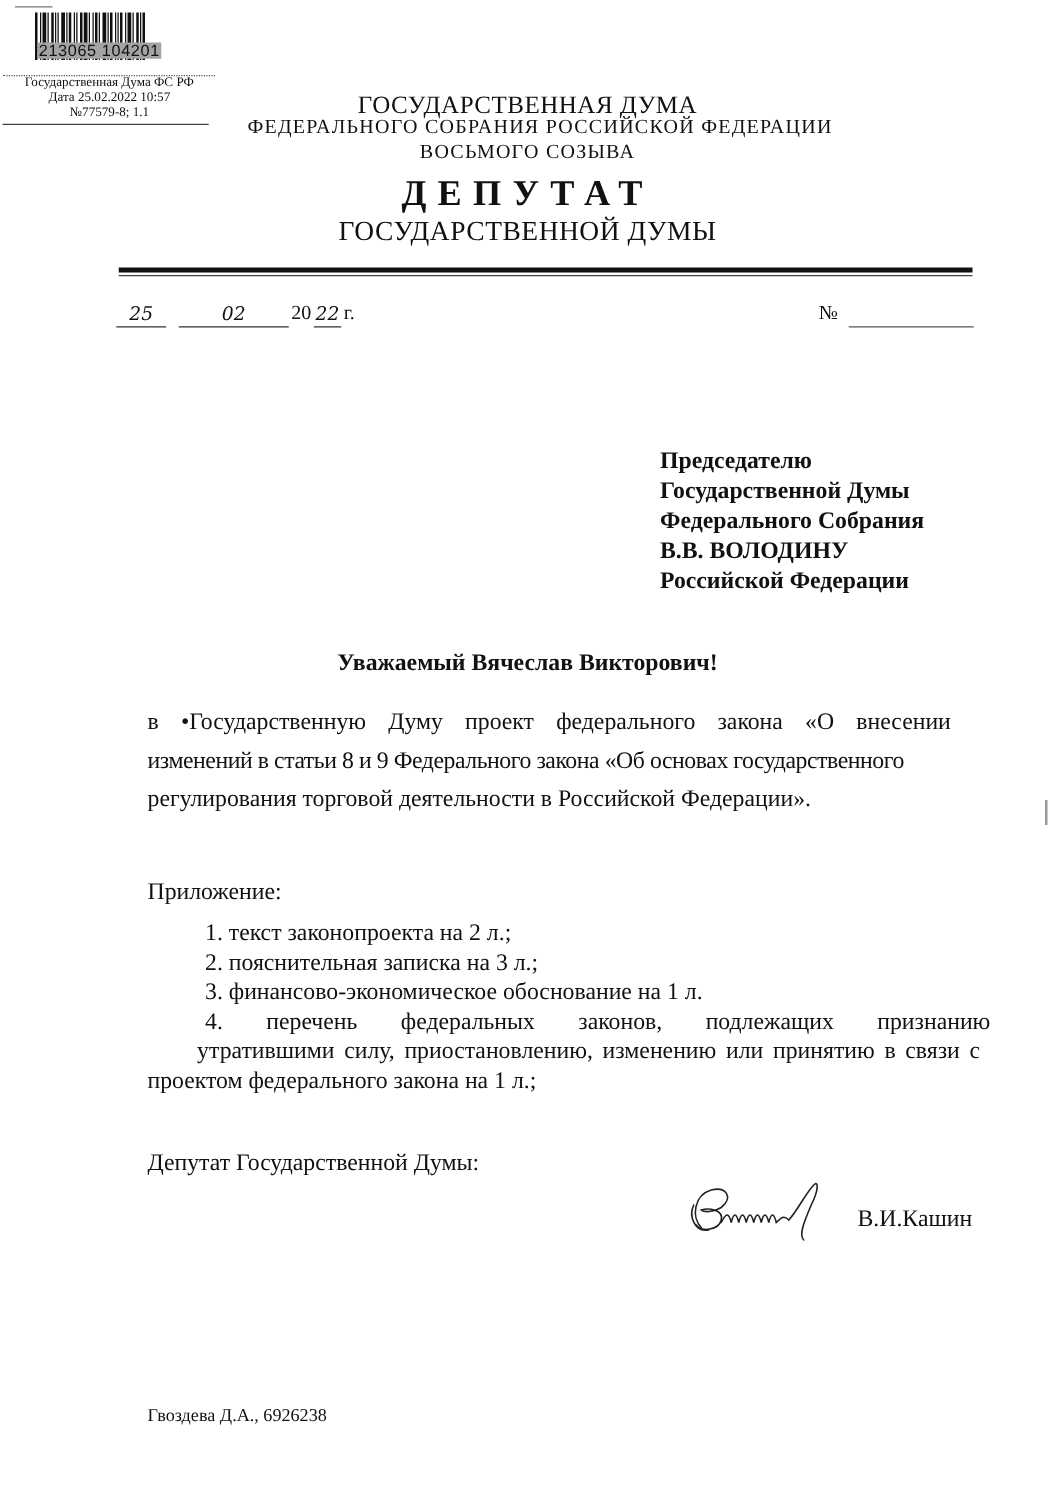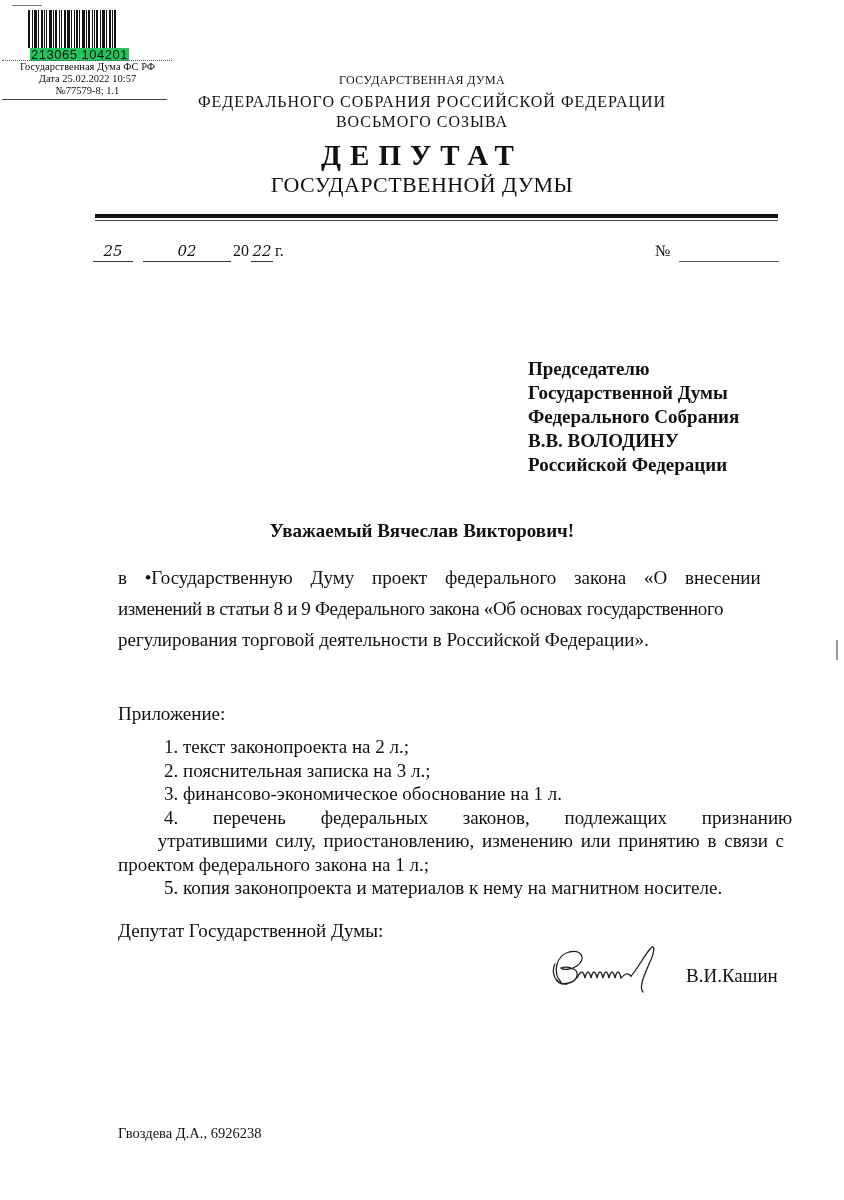--- a/index.html
+++ b/index.html
@@ -7,31 +7,31 @@
     width: 844px; height: 1200px; position: relative; overflow: hidden;
     font-family: "Liberation Serif", "DejaVu Serif", serif; color: #111;
   }
   .abs { position: absolute; }
 
   
   .stamp { left: 0; top: 0; width: 175px; }
   .stamp-topline { position: absolute; left: 12px; top: 5px; width: 30px; border-top: 1px solid #777; }
   .barcode { position: absolute; left: 28px; top: 10px; width: 112px; height: 38px; display: flex; align-items: stretch; }
   .barcode span { display: block; background: #111; height: 100%; }
-  .barcode-num { position: absolute; left: 30px; top: 48px; font-family: "Liberation Sans", sans-serif; font-size: 13px; letter-spacing: 0.5px; background: #22c55e; padding: 0 1px; line-height: 13px; }
+  .barcode-num { position: absolute; left: 30px; top: 34px; font-family: "Liberation Sans", sans-serif; font-size: 13px; letter-spacing: 0.5px; background: #a3a3a3; padding: 0 1px; line-height: 13px; }
   .stamp-line1 { position: absolute; left: 2px; top: 60px; width: 170px; border-top: 1px dotted #555; }
   .stamp-text { position: absolute; left: 0; width: 175px; text-align: center; font-size: 10.5px; line-height: 11px; }
   .stamp-org { top: 61px; }
   .stamp-date { top: 73px; }
   .stamp-num { top: 85px; }
   .stamp-line2 { position: absolute; left: 2px; top: 99px; width: 165px; border-top: 1px solid #444; }
 
   
   .lh { left: 0; width: 844px; text-align: center; letter-spacing: 0.4px; }
-  .lh1 { top: 73px; font-size: 12px; }
+  .lh1 { top: 73px; font-size: 20px; }
   .lh2 { top: 93px; font-size: 16px; letter-spacing: 1px; left: 10px; }
   .lh3 { top: 113px; font-size: 16px; letter-spacing: 1px; }
   .lh-title { top: 139px; font-size: 29px; font-weight: bold; letter-spacing: 9px; }
   .lh-sub { top: 172px; font-size: 22px; }
   .rule-thick { left: 95px; top: 214px; width: 683px; height: 4px; background: #111; }
   .rule-thin { left: 95px; top: 220px; width: 683px; height: 1px; background: #444; }
 
   
   .dateline { top: 236px; left: 93px; height: 26px; font-size: 16px; }
   .d-field { position: absolute; bottom: 0; border-bottom: 1px solid #333; text-align: center;
@@ -147,21 +147,20 @@
 </div>
 
 <div class="abs appendix-label">Приложение:</div>
 <div class="abs list">
   <div class="item indent">1. текст законопроекта на  2 л.;</div>
   <div class="item indent">2. пояснительная записка на  3 л.;</div>
   <div class="item indent">3. финансово-экономическое обоснование на 1 л.</div>
   <div class="item indent" style="word-spacing:30px;">4. перечень федеральных законов, подлежащих признанию</div>
   <div class="item" style="word-spacing:3px;text-align:right;">утратившими силу, приостановлению, изменению или принятию в связи с</div>
   <div class="item">проектом федерального закона на  1  л.;</div>
-  <div class="item indent">5. копия законопроекта и материалов к нему на магнитном носителе.</div>
 </div>
 
 <div class="abs signoff">Депутат Государственной Думы:</div>
 <div class="abs signature">
   <svg width="135" height="52" viewBox="0 0 135 52" fill="none" stroke="#222" stroke-width="1.3" stroke-linecap="round">
     <path d="M14 38 C6 30, 8 12, 22 8 C34 5, 40 14, 30 22 C24 26, 16 26, 14 24 C20 22, 32 24, 30 32 C28 40, 14 42, 10 36"></path>
     <path d="M8 20 C4 28, 8 42, 20 40"></path>
     <path d="M30 34 C34 26, 36 26, 38 34 C40 26, 42 26, 44 34 C46 26, 48 26, 50 34 C52 26, 54 26, 56 34 C58 26, 60 26, 62 34 C64 26, 66 26, 68 34 C70 26, 72 26, 74 34 C78 30, 80 28, 84 32"></path>
     <path d="M84 32 C90 26, 98 10, 104 4 C108 0, 108 8, 102 20 C96 34, 92 44, 96 48"></path>
   </svg>

